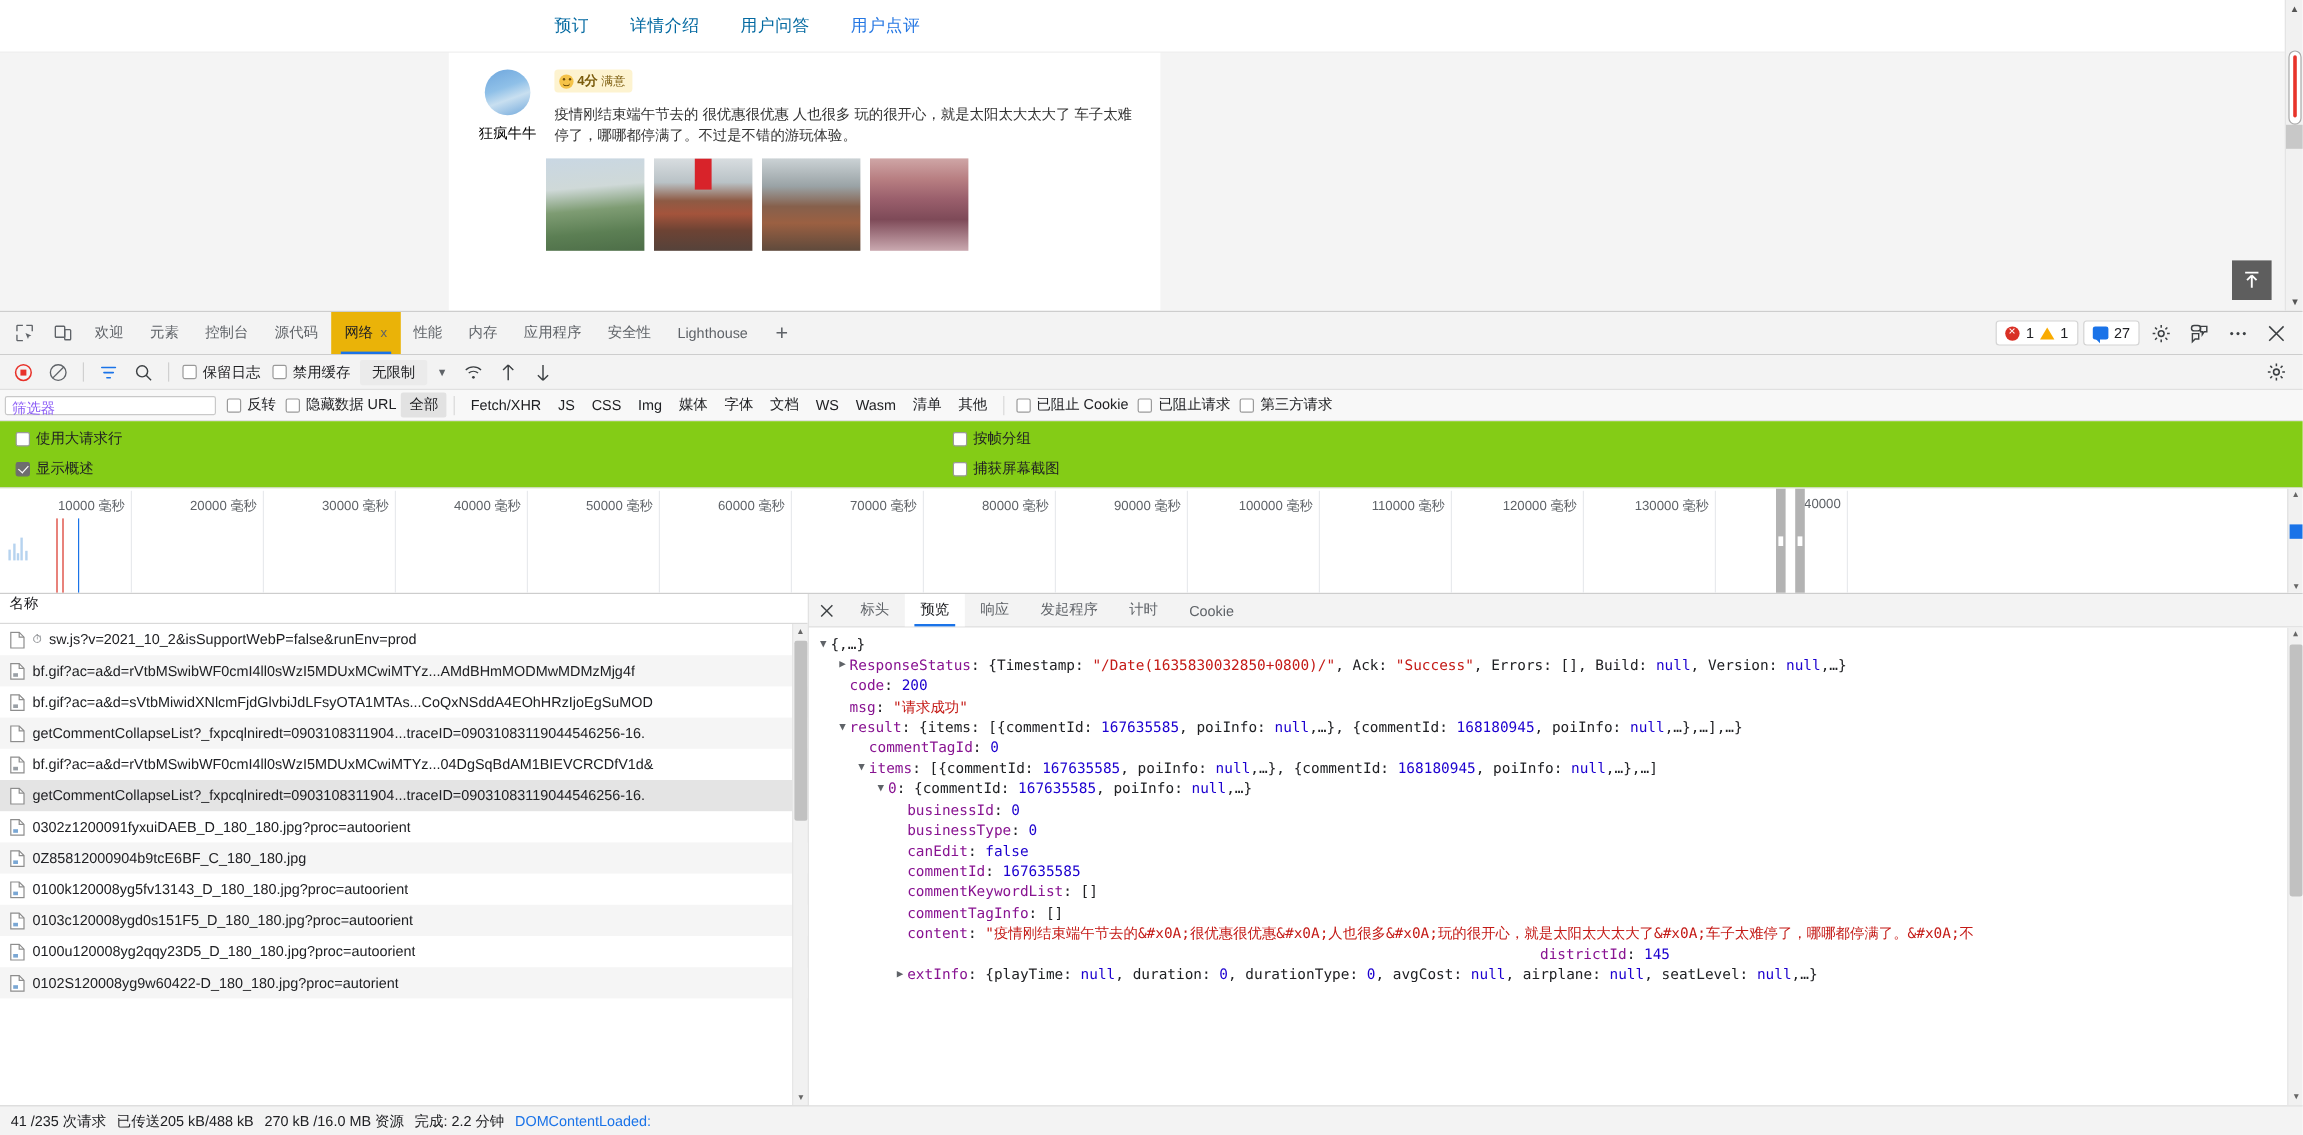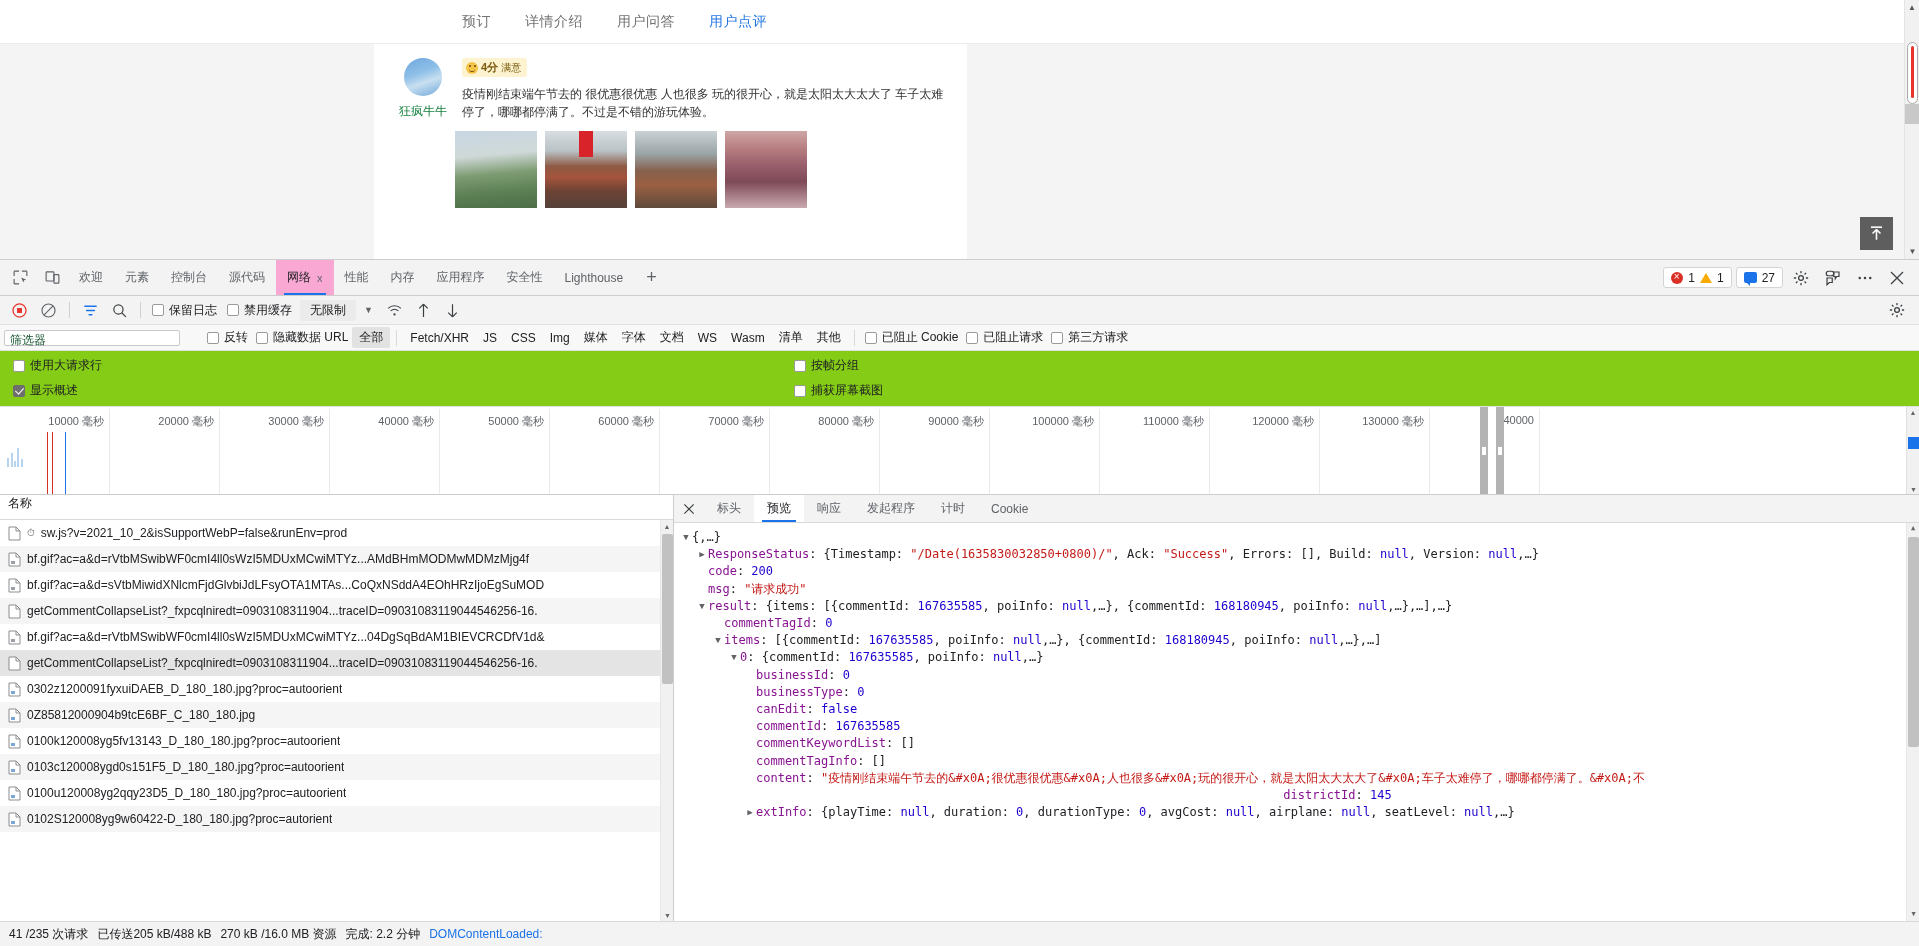--- a/index.html
+++ b/index.html
@@ -14,36 +14,36 @@
 
   
   .webpage {
     position: absolute; left: 0; top: 0; width: 1919px; height: 259px;
     background: #f4f4f4; overflow: hidden;
   }
   .wp-navbar {
     height: 44px; background: #ffffff; display: flex; align-items: center;
     padding-left: 462px; gap: 34px; border-bottom: 1px solid #ececec;
   }
-  .wp-navtab { font-size: 14px; color: #737373; cursor: pointer; letter-spacing: .5px; }
+  .wp-navtab { font-size: 14px; color: #0369a1; cursor: pointer; letter-spacing: .5px; }
   .wp-navtab.active { color: #2577e3; }
 
   .wp-body { position: relative; width: 100%; height: 215px; background:#f4f4f4; }
   .wp-card {
     position: absolute; left: 374px; top: 0; width: 593px; height: 215px;
     background: #fff;
   }
   .wp-review { display: flex; padding: 14px 18px 0 18px; }
   .wp-user { width: 62px; display: flex; flex-direction: column; align-items: center; }
   .wp-avatar {
     width: 38px; height: 38px; border-radius: 50%;
     background: linear-gradient(160deg,#6ea6dd 0%,#8fc0e8 40%,#c8dff0 62%,#6fa7db 100%);
     display: block;
   }
-  .wp-username { font-size: 12px; color: #15803d; margin-top: 7px; white-space: nowrap; }
+  .wp-username { font-size: 12px; color: #000000; margin-top: 7px; white-space: nowrap; }
   .wp-rcontent { flex: 1; padding-left: 8px; }
   .wp-rating {
     display: inline-flex; align-items: center; gap: 3px;
     background: #fdf3d0; border-radius: 3px; padding: 2px 6px 2px 4px;
   }
   .wp-smiley {
     width: 12px; height: 12px; border-radius: 50%;
     background: #f5c349; position: relative; display: inline-block;
   }
   .wp-smiley::before {
@@ -111,21 +111,21 @@
     padding-left: 4px;
   }
   .dt-iconbtn {
     width: 32px; display: flex; align-items: center; justify-content: center;
     cursor: pointer;
   }
   .dt-tab {
     display: flex; align-items: center; padding: 0 11px; font-size: 12px;
     color: #5f6368; cursor: pointer; position: relative; white-space: nowrap;
   }
-  .dt-tab.active { background: #f9a8d4; color: #202124; }
+  .dt-tab.active { background: #eab308; color: #202124; }
   .dt-tab.active::after {
     content:""; position:absolute; left: 8px; right: 8px; bottom: 0; height: 2px;
     background: #1a73e8;
   }
   .dt-tab .closex { margin-left: 6px; font-size: 11px; color: #5f6368; }
   .dt-tabstrip .plus {
     display:flex; align-items:center; padding: 0 12px; font-size: 18px; color:#5f6368; cursor:pointer;
   }
   .dt-tabstrip .spacer { flex: 1; }
   .dt-right { display: flex; align-items: center; gap: 4px; padding-right: 8px; }
@@ -171,23 +171,23 @@
   .caret { font-size: 9px; color:#5f6368; padding: 0 6px; cursor:pointer; }
   .nt-spacer { flex: 1; }
   .gear-right { padding-right: 6px; }
 
   
   .filter-row {
     height: 26px; display:flex; align-items:center; gap:0;
     background:#f8f8f8; border-bottom:1px solid #e0e0e0; padding-left: 0;
   }
   .filter-input {
-    width: 176px; height: 16px; margin: 0 23px 0 4px;
+    width: 176px; height: 16px; margin: 0 5px 0 4px;
     border: 1px solid #c9c9c9; border-radius: 2px; background: #fff;
-    font-size: 12px; color: #14532d; padding: 0 5px; line-height:18px;
+    font-size: 12px; color: #8b5cf6; padding: 0 5px; line-height:18px;
   }
   .filter-sep { width:1px; height:16px; background:#d9d9d9; margin: 0 6px; }
   .ftype {
     font-size: 12px; color:#202124; padding: 2px 7px; cursor:pointer; white-space:nowrap; border-radius:2px;
   }
   .ftype.active { background:#e2e2e2; }
 
   
   .settings-rows { background:#84cc16; border-bottom:1px solid #e0e0e0; padding: 2px 0 3px 0; }
   .srow { height: 25px; display:flex; align-items:center; }

